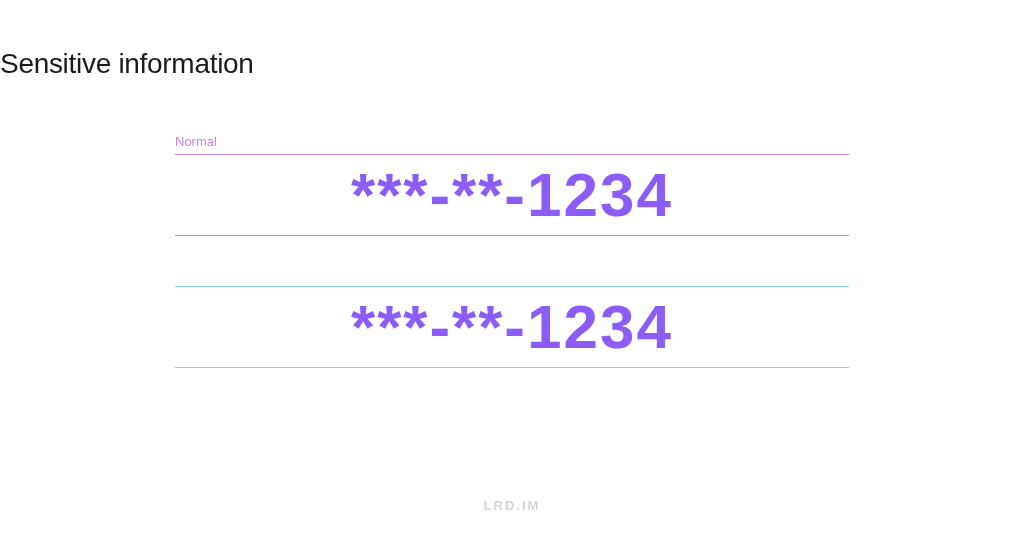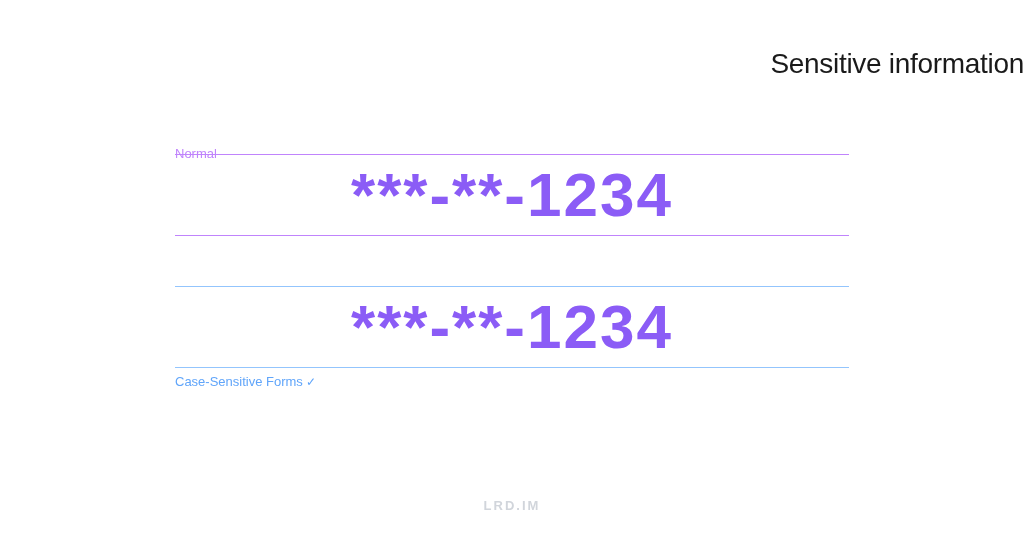--- a/index.html
+++ b/index.html
@@ -11,21 +11,21 @@
     body {
       width: 1024px;
       height: 542px;
       background: #ffffff;
       font-family: -apple-system, BlinkMacSystemFont, 'Helvetica Neue', Arial, sans-serif;
       overflow: hidden;
       position: relative;
     }
 
     .page-title {
-      text-align: right;
+      text-align: left;
       font-size: 28px;
       font-weight: 400;
       color: #1a1a1a;
       padding-top: 48px;
       letter-spacing: -0.3px;
     }
 
     .content-area {
       display: flex;
       flex-direction: column;
@@ -50,21 +50,21 @@
       display: block;
       line-height: 1.1;
     }
 
     .normal-block {
       position: relative;
       padding-top: 24px;
     }
 
     .normal-block .field-label {
-      top: 16px;
+      top: 4px;
     }
 
     .normal-line-top {
       border-top: 1px solid #c084fc;
       margin-bottom: 6px;
     }
 
     .normal-line-bottom {
       border-bottom: 1px solid #c084fc;
       margin-top: 6px;
@@ -120,21 +120,17 @@
     <span class="field-label">Normal</span>
     <div class="normal-line-top"></div>
     <span class="field-value">***-**-1234</span>
     <div class="normal-line-bottom"></div>
   </div>
 
   <div class="case-block" style="margin-top: 50px;">
     <div class="case-line-top"></div>
     <span class="field-value">***-**-1234</span>
     <div class="case-line-bottom"></div>
-    <div class="case-label">
-      <span>Case-Sensitive Forms</span>
-      <span class="checkmark">✓</span>
-    </div>
   </div>
 
 </div>
 
 <div class="footer">LRD.IM</div>
 
 </body></html>

